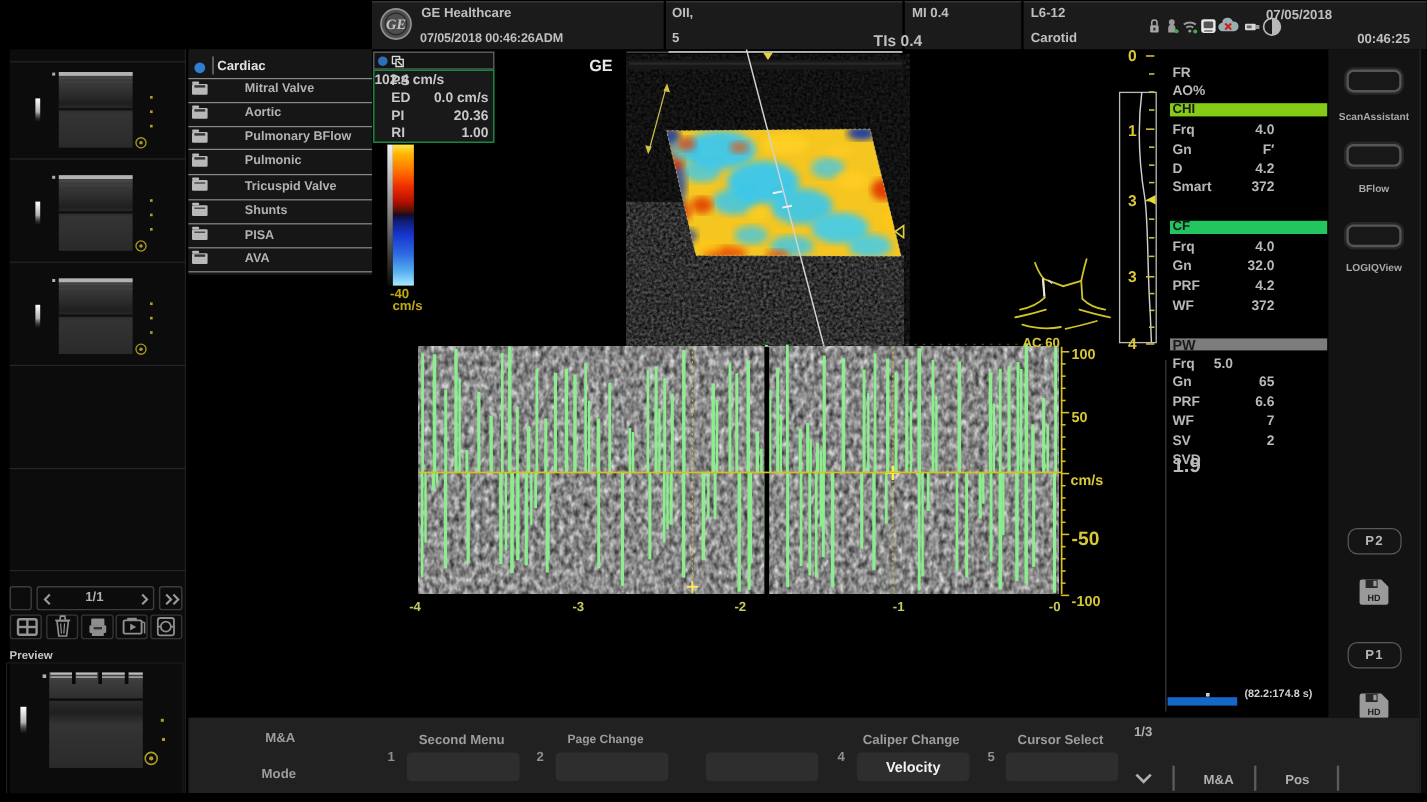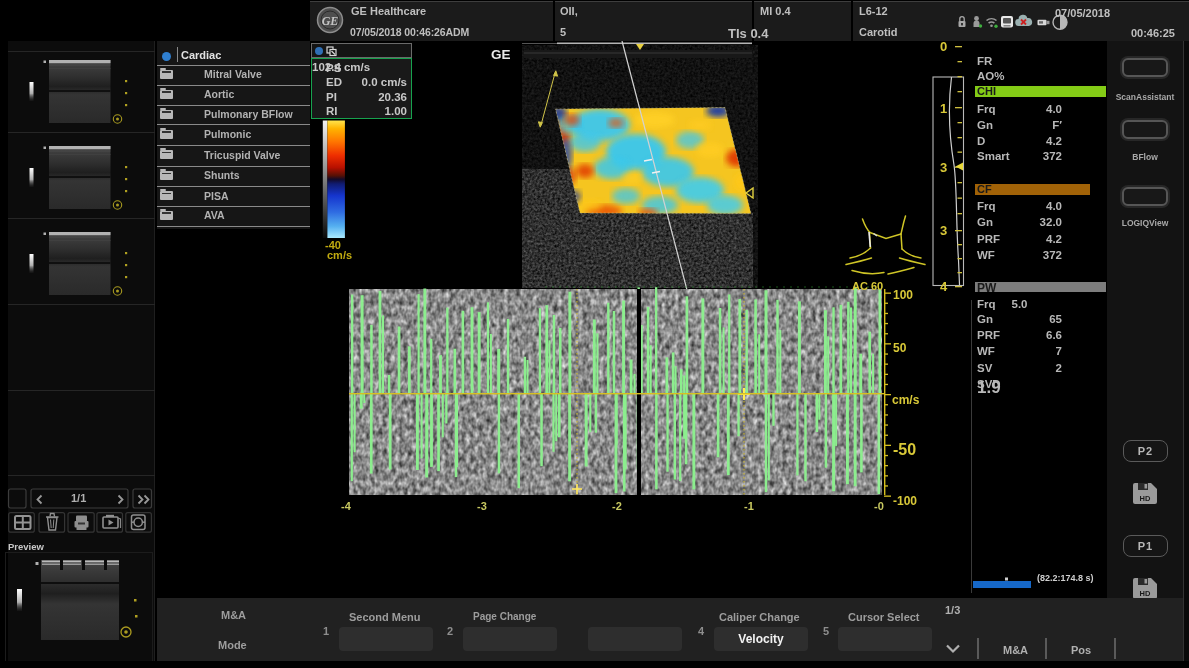--- a/index.html
+++ b/index.html
@@ -609,21 +609,21 @@
     <span class="t" style="position:absolute;left:2px;top:-1px;font-size:11px;color:#1a1a1a">CHI</span>
   </div>
 <div class="t ab" style="left:977px;top:102.5px;font-size:11.5px;color:#b8b8b8">Frq</div>
 <div class="t ab" style="left:977px;top:102.5px;width:85px;text-align:right;font-size:11.5px;color:#b8b8b8">4.0</div>
 <div class="t ab" style="left:977px;top:119px;font-size:11.5px;color:#b8b8b8">Gn</div>
 <div class="t ab" style="left:977px;top:119px;width:85px;text-align:right;font-size:11.5px;color:#b8b8b8">F′</div>
 <div class="t ab" style="left:977px;top:135px;font-size:11.5px;color:#b8b8b8">D</div>
 <div class="t ab" style="left:977px;top:135px;width:85px;text-align:right;font-size:11.5px;color:#b8b8b8">4.2</div>
 <div class="t ab" style="left:977px;top:150px;font-size:11.5px;color:#b8b8b8">Smart</div>
 <div class="t ab" style="left:977px;top:150px;width:85px;text-align:right;font-size:11.5px;color:#b8b8b8">372</div>
-<div class="ab" style="left:975px;top:184px;width:115px;height:10.5px;background:#a16207">
+<div class="ab" style="left:975px;top:184px;width:131px;height:10.5px;background:#22c55e">
     <span class="t" style="position:absolute;left:2px;top:-1px;font-size:11px;color:#1a1a1a">CF</span>
   </div>
 <div class="t ab" style="left:977px;top:199.5px;font-size:11.5px;color:#b8b8b8">Frq</div>
 <div class="t ab" style="left:977px;top:199.5px;width:85px;text-align:right;font-size:11.5px;color:#b8b8b8">4.0</div>
 <div class="t ab" style="left:977px;top:216px;font-size:11.5px;color:#b8b8b8">Gn</div>
 <div class="t ab" style="left:977px;top:216px;width:85px;text-align:right;font-size:11.5px;color:#b8b8b8">32.0</div>
 <div class="t ab" style="left:977px;top:232.5px;font-size:11.5px;color:#b8b8b8">PRF</div>
 <div class="t ab" style="left:977px;top:232.5px;width:85px;text-align:right;font-size:11.5px;color:#b8b8b8">4.2</div>
 <div class="t ab" style="left:977px;top:249px;font-size:11.5px;color:#b8b8b8">WF</div>
 <div class="t ab" style="left:977px;top:249px;width:85px;text-align:right;font-size:11.5px;color:#b8b8b8">372</div>

